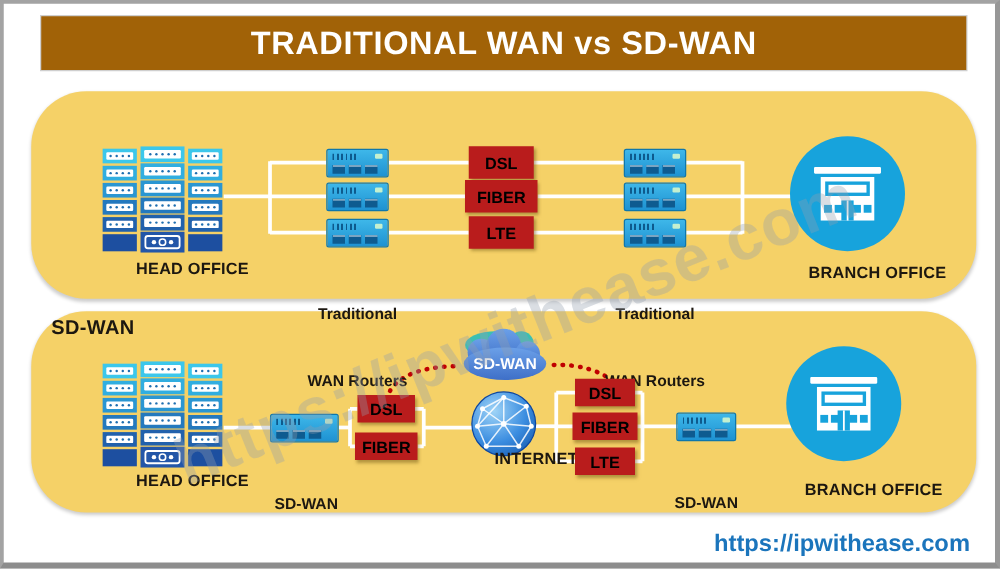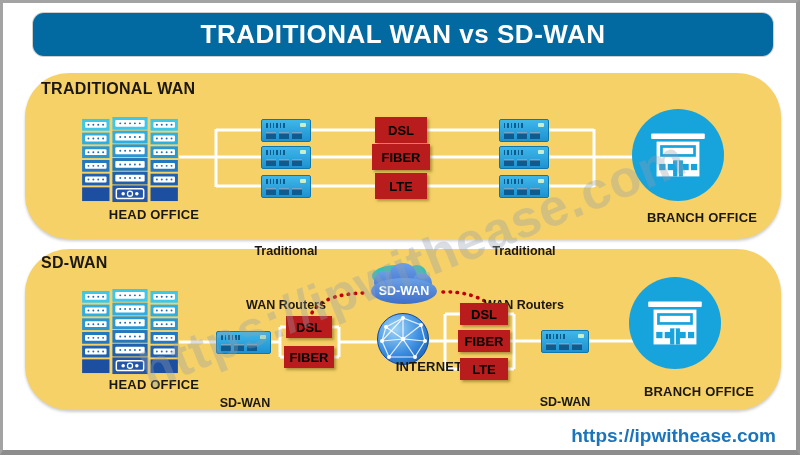--- a/index.html
+++ b/index.html
@@ -3,24 +3,23 @@
 <meta charset="utf-8">
 <style>
   html,body{margin:0;padding:0;background:#e8e8e8;}
   *{box-sizing:border-box;}
   .root{
     position:relative;width:800px;height:455px;background:#ffffff;
     border:3px solid #a3a3a3;border-bottom:5px solid #8d8d8d;border-right:4px solid #979797;
     overflow:hidden;font-family:"Liberation Sans",sans-serif;
   }
   .titlebar{
-    position:absolute;left:30px;top:10px;width:740px;height:43px;background:#0369a1;
+    position:absolute;left:30px;top:10px;width:740px;height:43px;background:#a16207;
     display:flex;align-items:center;justify-content:center;z-index:10;
     box-shadow:0 0 0 1px #cfcfcf;
-    border-radius:11px;
   }
   .titlebar span{color:#fff;font-weight:bold;font-size:26px;letter-spacing:.5px;}
   .panel{
     position:absolute;left:22px;width:756px;background:#F5D167;border-radius:44px;
     box-shadow:0 2px 3px rgba(0,0,0,.2);z-index:1;
   }
   .panel.top{top:70px;height:166px;}
   .panel.bottom{top:246px;height:161px;}
   .panel-title{position:absolute;z-index:12;font-size:16px;font-weight:bold;color:#1c1710;letter-spacing:.3px;}
   .wires{position:absolute;left:0;top:0;z-index:5;}
@@ -55,21 +54,20 @@
 
 <div class="root">
 
   <div class="titlebar">
     <span>TRADITIONAL WAN vs SD-WAN</span>
   </div>
 
   <div class="panel top"></div>
   <div class="panel bottom"></div>
 
-  <div class="panel-title" style="left:38px;top:77px;">TRADITIONAL WAN</div>
   <div class="panel-title" style="left:38px;top:251px;">SD-WAN</div>
 
   <svg class="wires" width="800" height="455" viewBox="0 0 800 455">
     <g stroke="#FFFFFF" stroke-width="3" fill="none">
       <path d="M176,154H258"></path>
         <path d="M213,126V184"></path>
         <path d="M213,127H258"></path>
         <path d="M213,183H258"></path>
       <path d="M308,127H372"></path>
         <path d="M308,154H369"></path>

